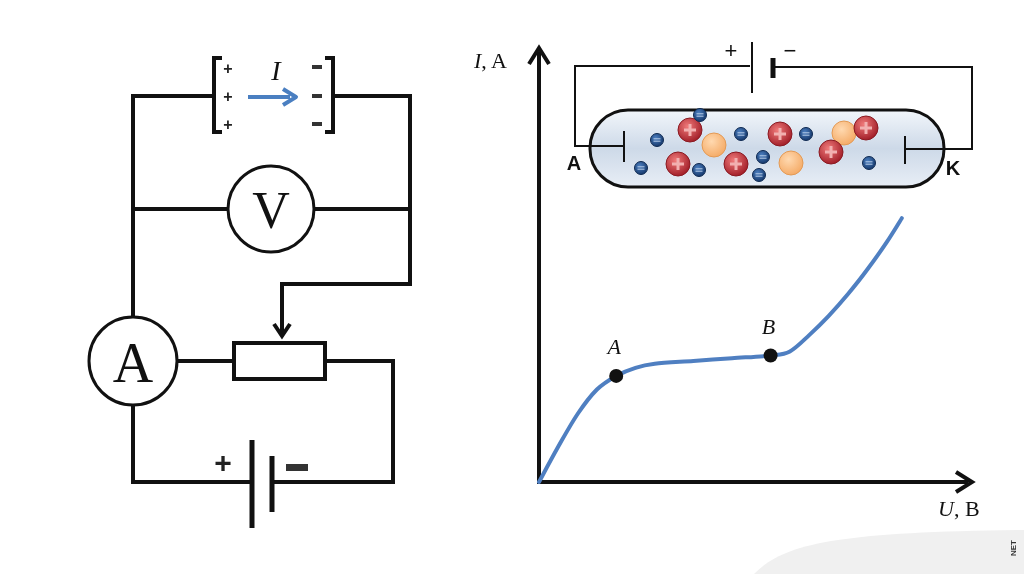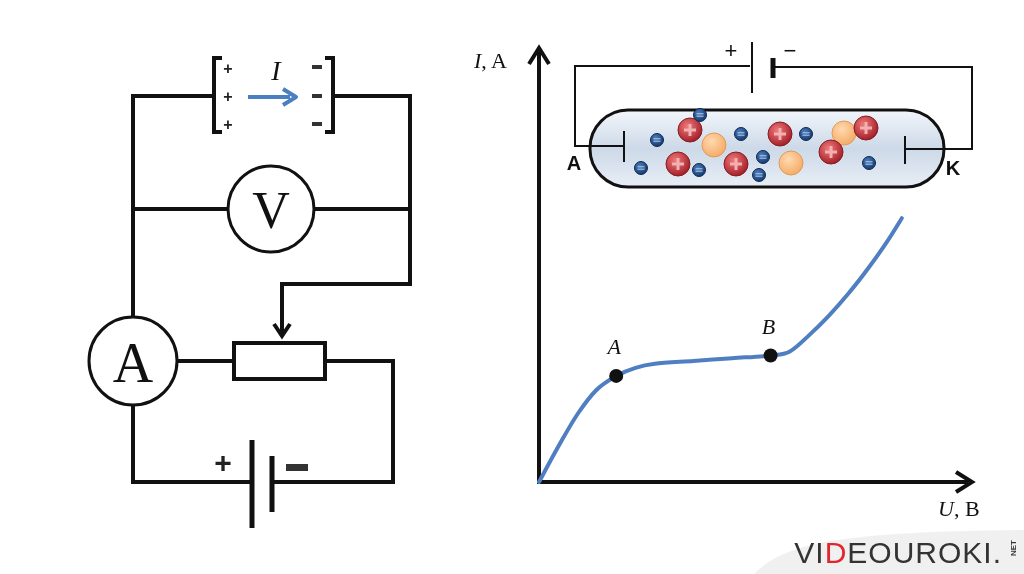--- a/index.html
+++ b/index.html
@@ -203,15 +203,14 @@
         <circle cx="770.6" cy="355.52" r="7" fill="#111"></circle>
         <text x="768.6" y="333.52" font-size="22" font-style="italic" text-anchor="middle" fill="#111" class="lbl-serif">B</text>
       </g>
   </g>
 </svg>
 
 <div class="logo-wrap">
   <svg width="270" height="44" style="position:absolute;left:0;top:0">
     <path d="M0,44 C30,14 80,2 270,0 L270,44 Z" fill="#f0f0f0"></path>
   </svg>
-  <div class="logo-text"><span>VI</span><span class="accent">D</span><span>EOUROKI.</span></div>
   <div class="logo-net">NET</div>
 </div>
 
 </body></html>

